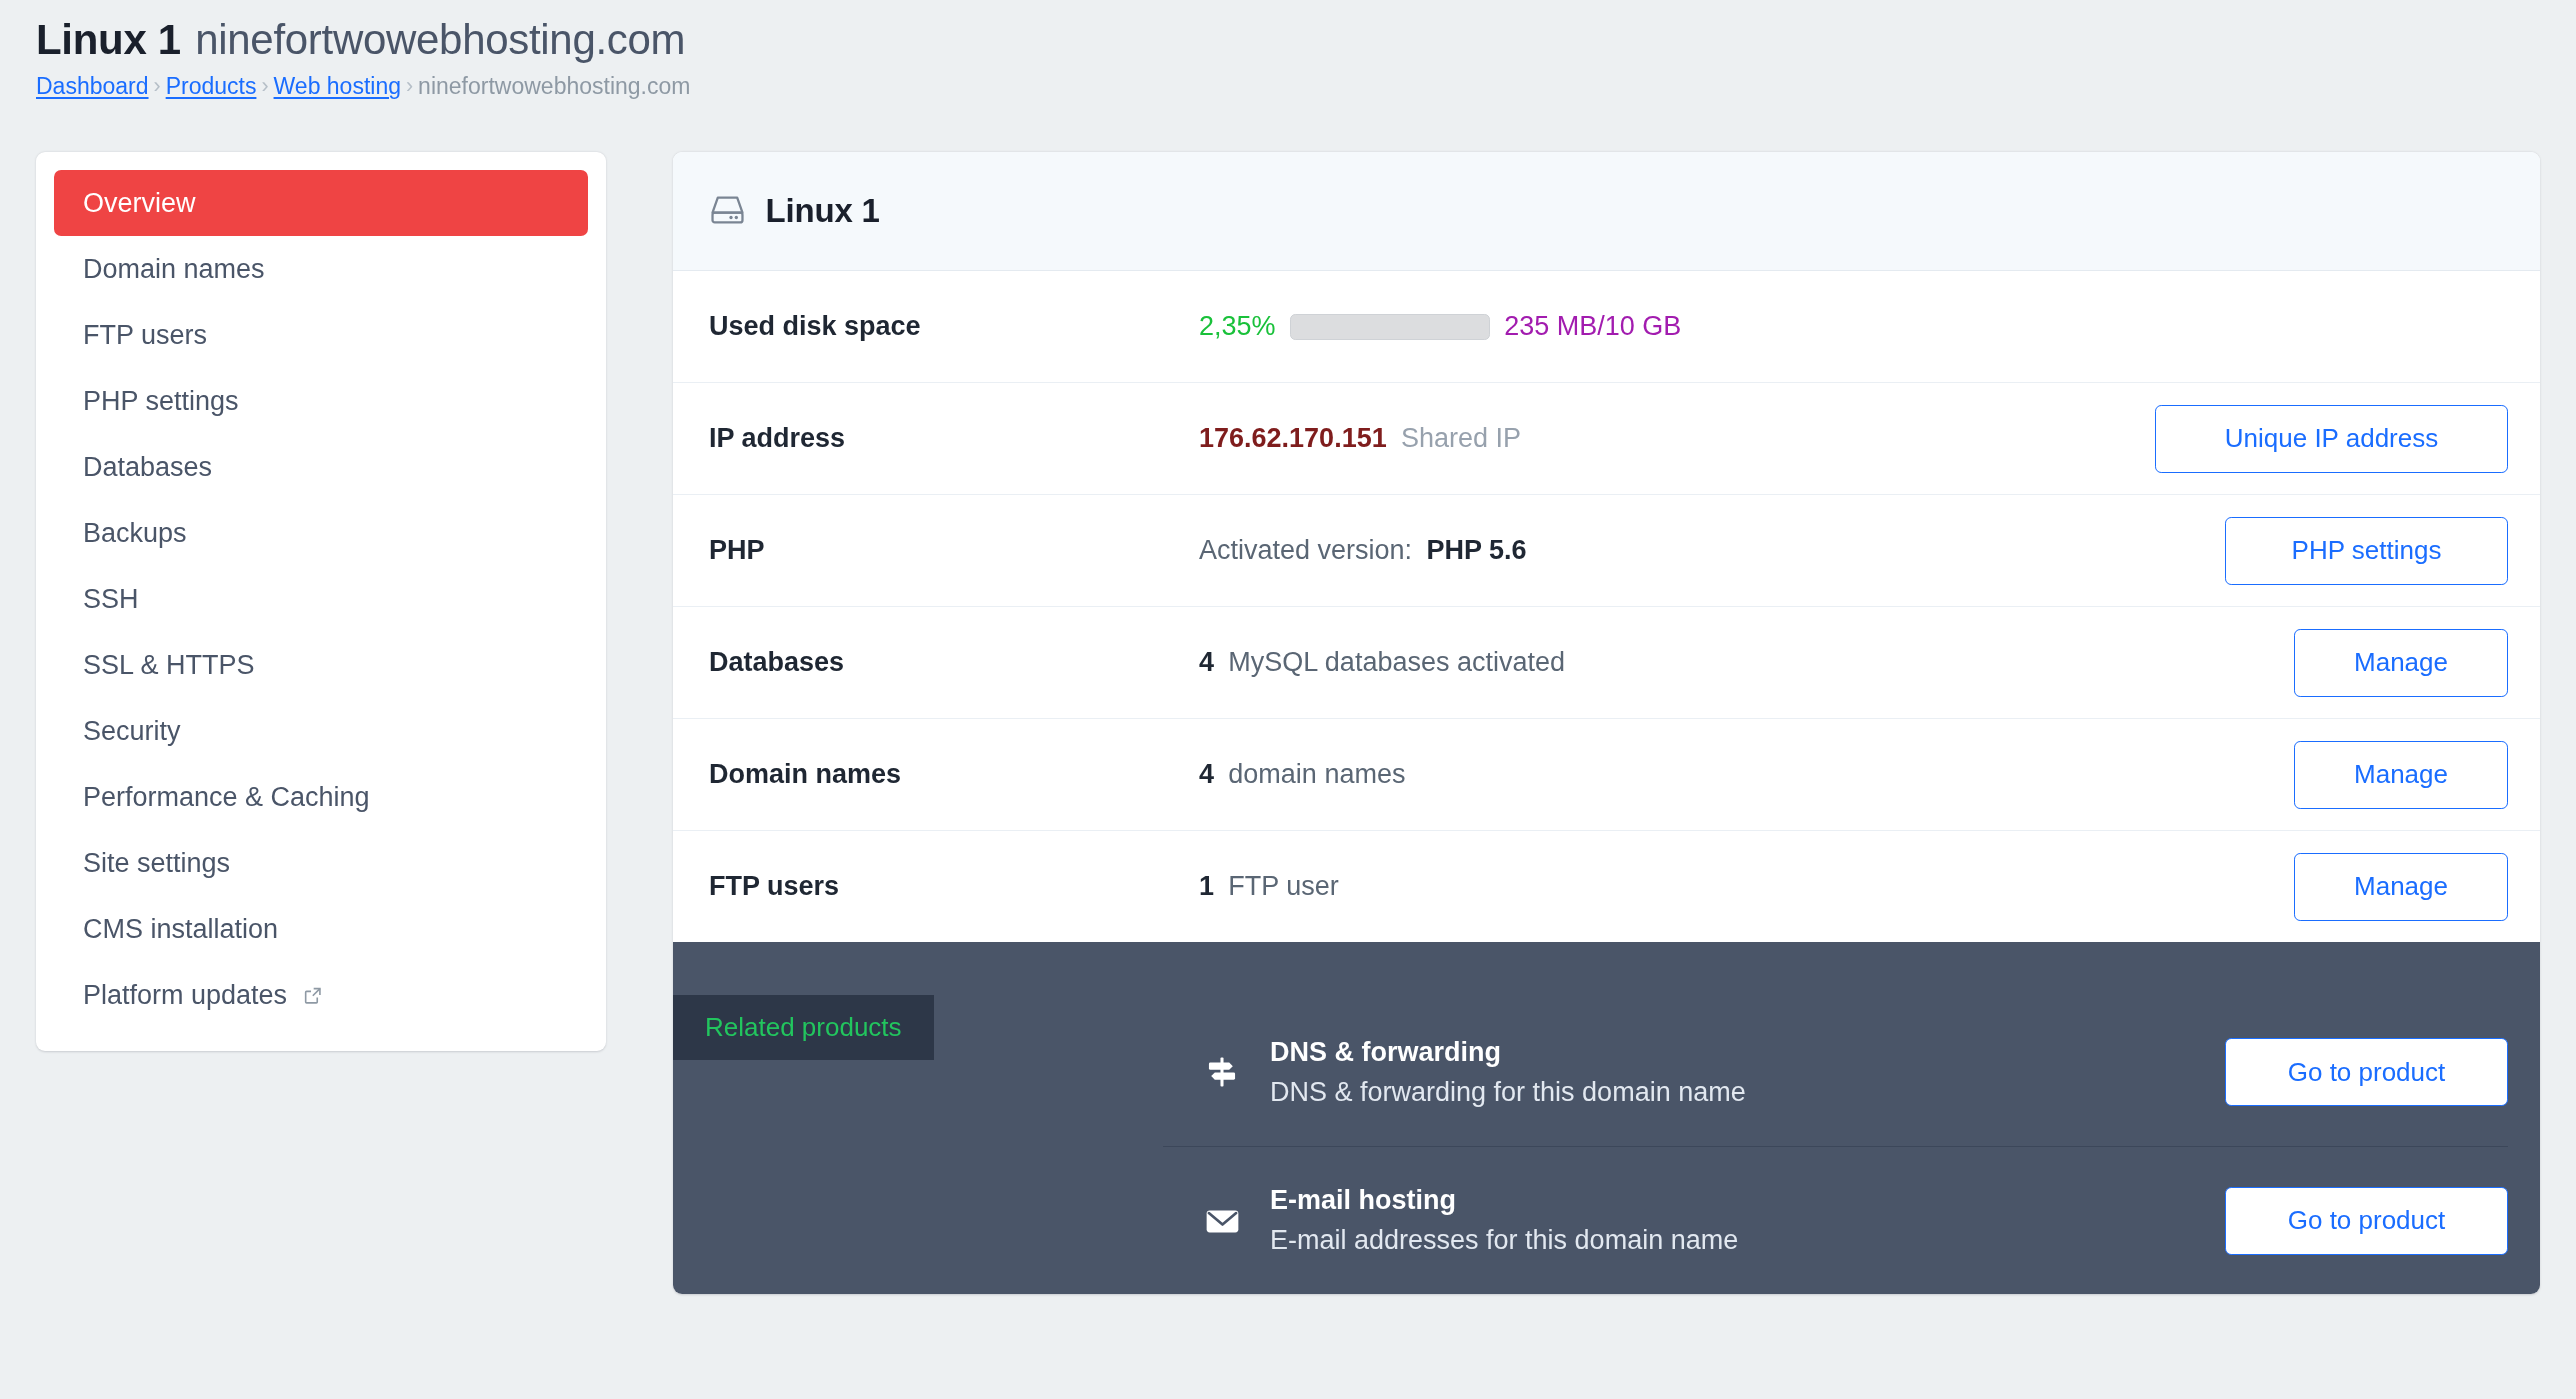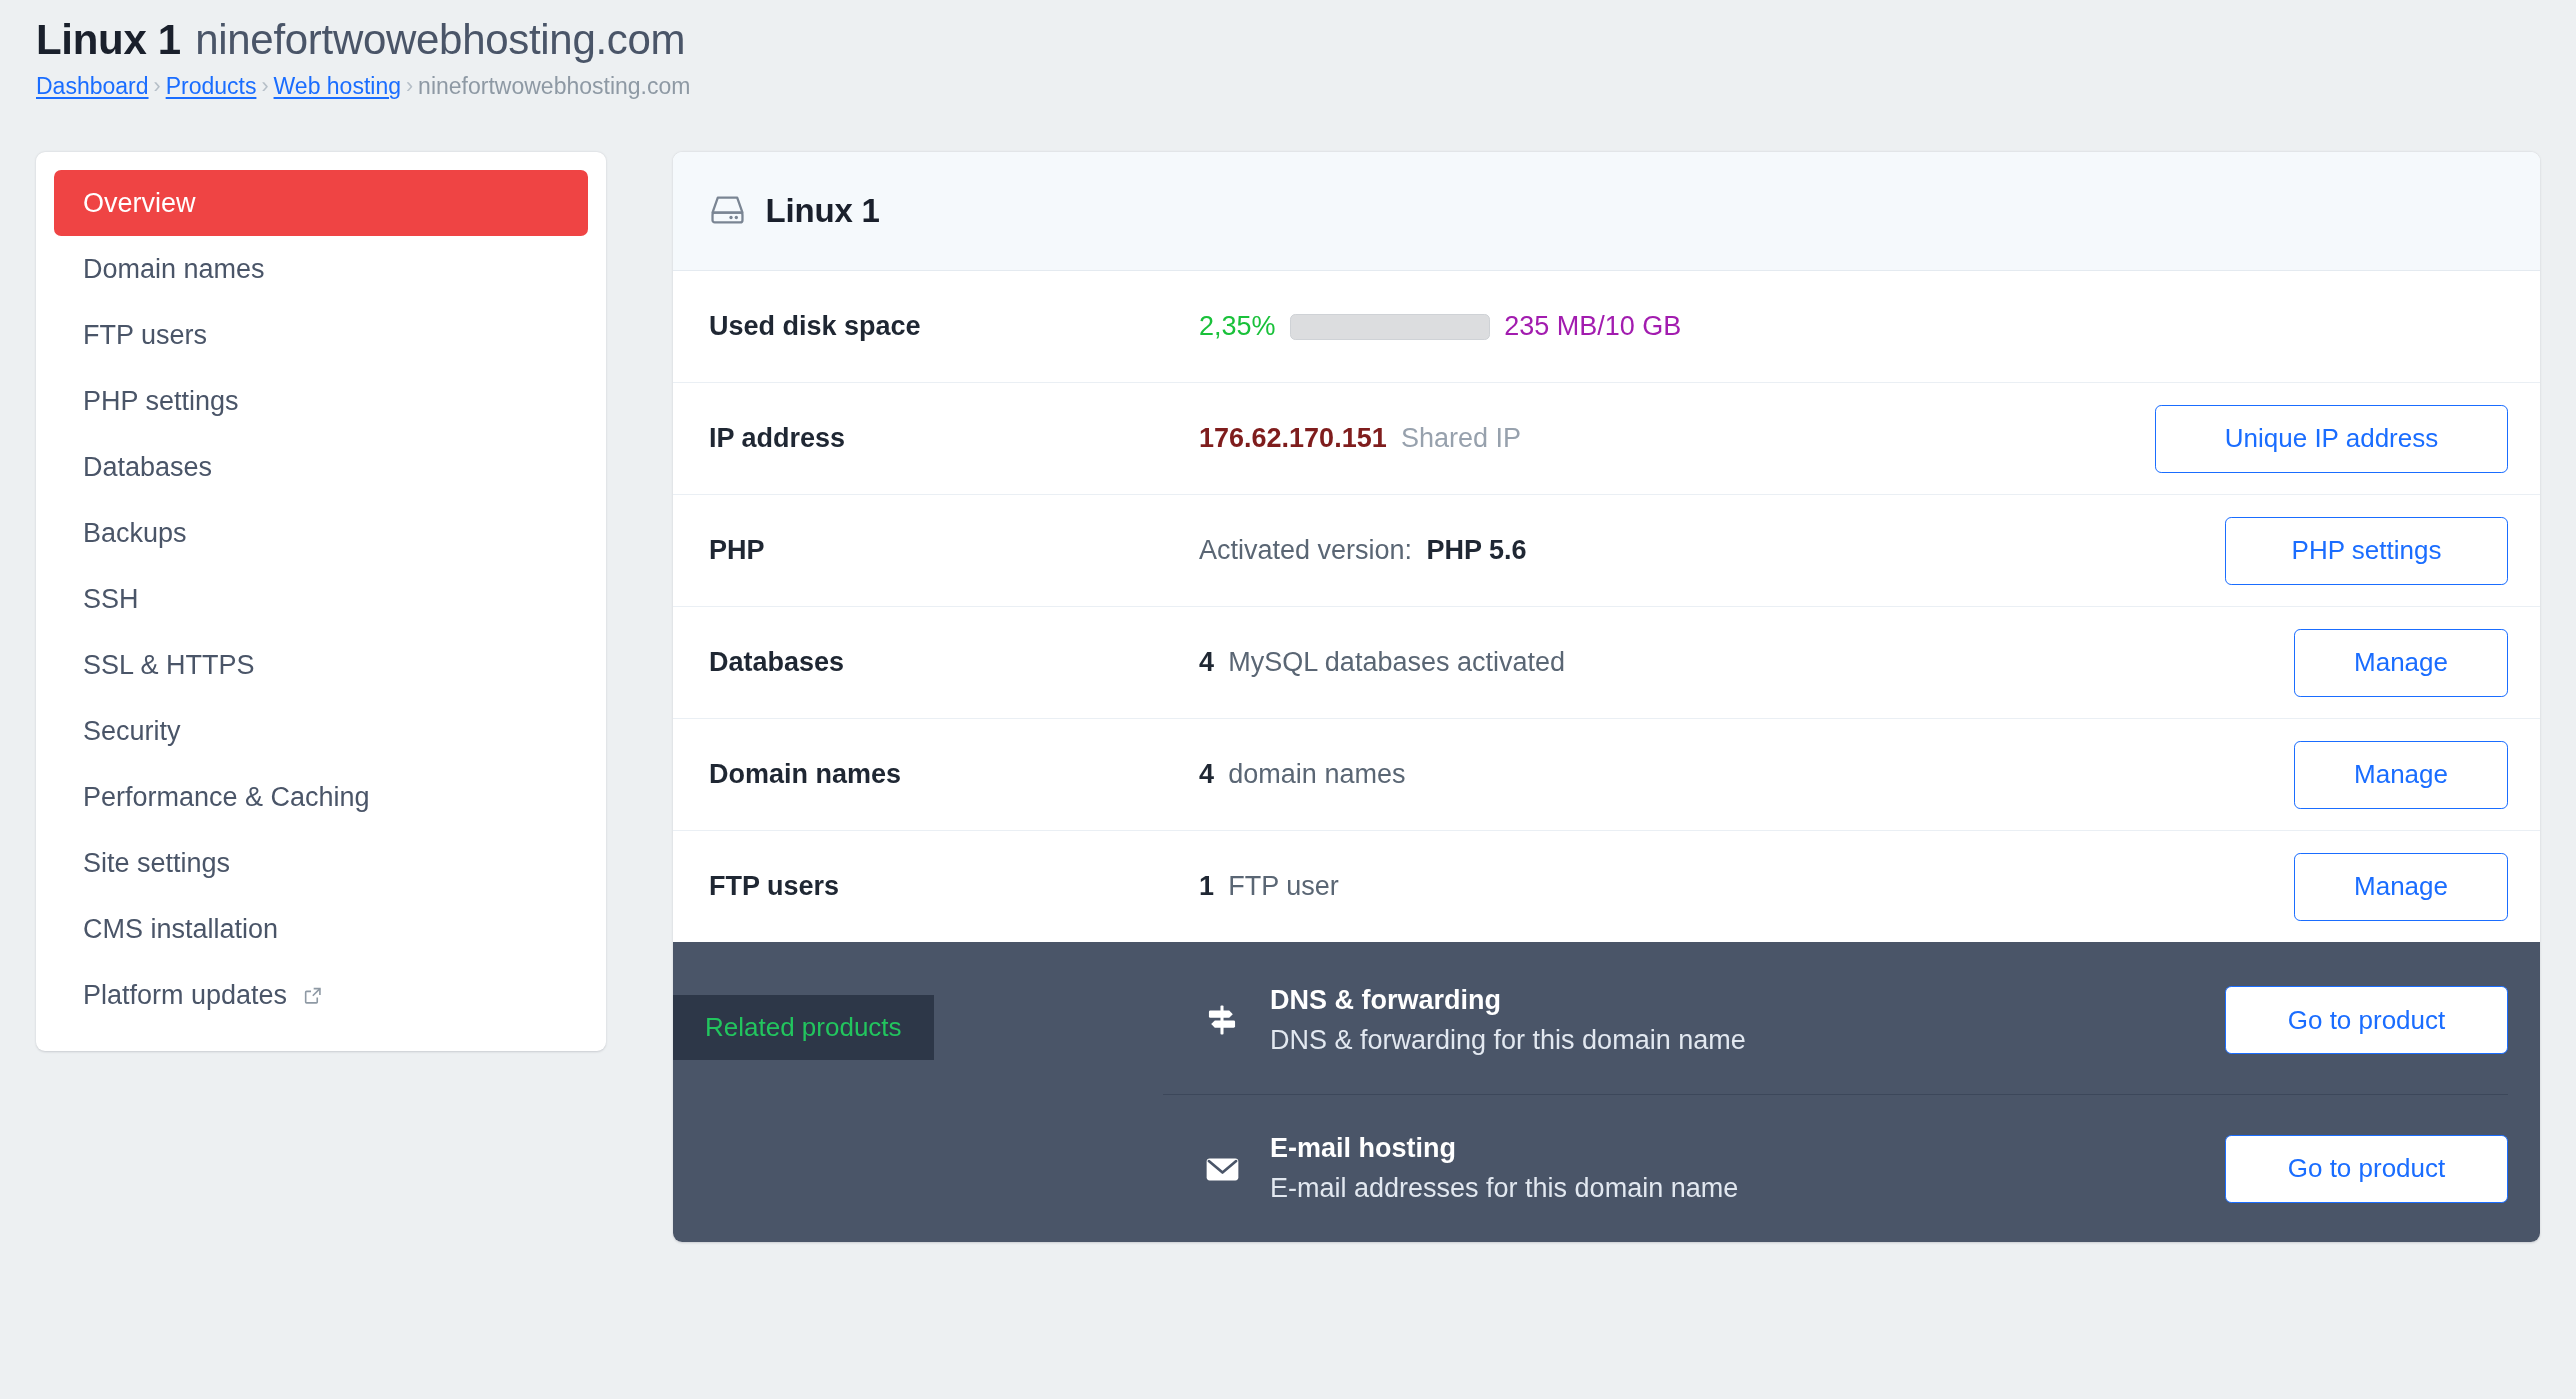--- a/index.html
+++ b/index.html
@@ -177,21 +177,21 @@
     padding-top: 53px;
   }
   .related-badge {
     display: inline-block;
     background: #2d3748;
     color: #22c55e;
     font-size: 26px;
     padding: 17px 32px;
     white-space: nowrap;
   }
-  .related-right { flex: 1 1 auto; padding: 4px 32px 0 0; }
+  .related-right { flex: 1 1 auto; padding: 16px 32px 0 0; margin-top: 40px; }
   .related-row {
     display: flex;
     align-items: center;
     min-height: 148px;
     padding-left: 41px;
   }
   .related-row + .related-row { border-top: 1.8px solid #3c475a; }
   .related-icon {
     flex: 0 0 66px;
     display: flex;

